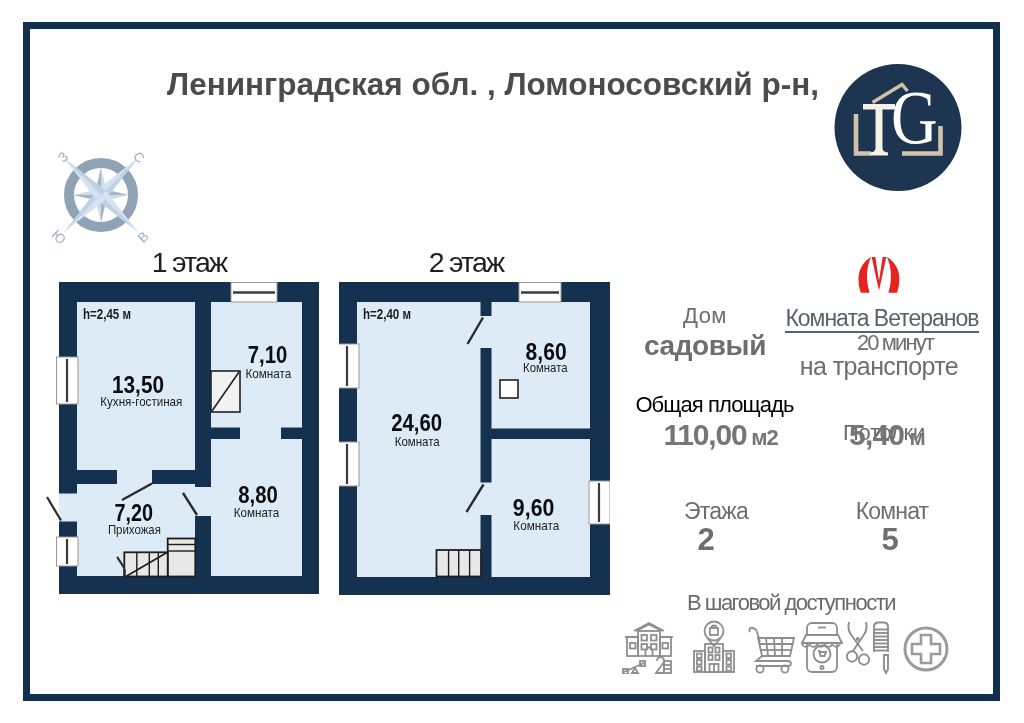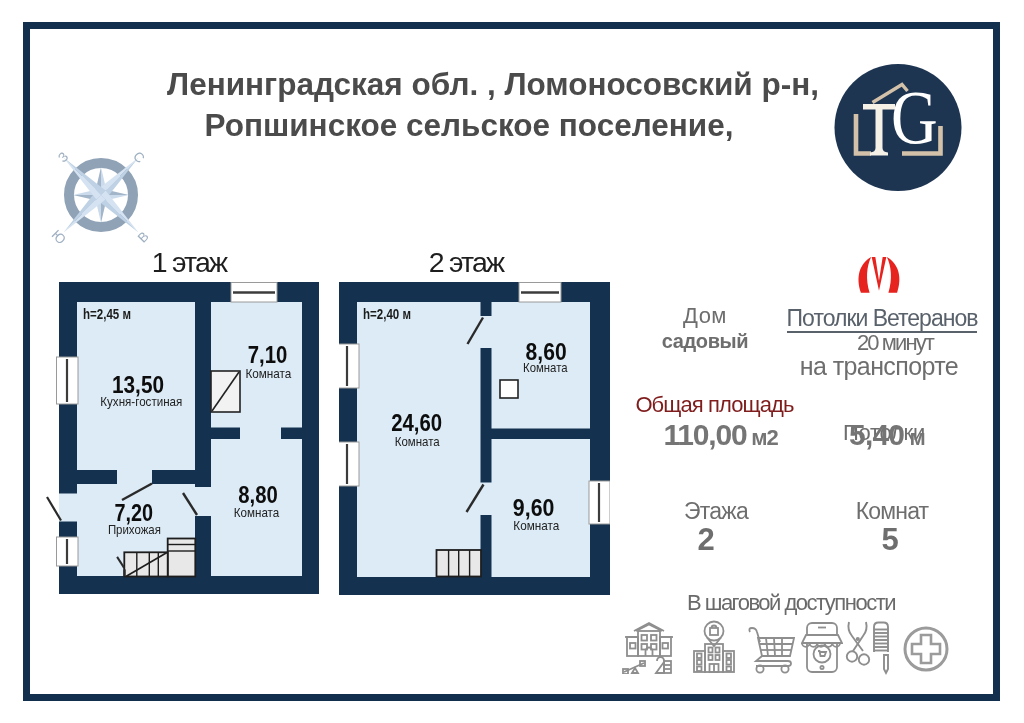--- a/index.html
+++ b/index.html
@@ -4,21 +4,21 @@
   html,body{margin:0;padding:0;width:1024px;height:723px;background:#ffffff;overflow:hidden;
     font-family:"Liberation Sans",sans-serif;}
   .abs{position:absolute;}
 </style></head>
 <body>
 
 <div class="abs" style="left:23px;top:22px;width:963px;height:665px;border:7px solid #12304e;"></div>
 
 <div class="abs" style="left:0px;top:53px;width:986px;text-align:center;font-weight:bold;font-size:31.5px;line-height:41px;color:#4b4b4b;margin-top:11px;">
 Ленинградская обл. , Ломоносовский р-н,<br>
-<span style="position:relative;left:-24px;">Ропшинское сельское поселение,</span><br>
+<br>
 <br>
 </div>
 
 <svg class="abs" style="left:834px;top:63px;" width="128" height="128" viewBox="0 0 128 128">
 
   <circle cx="64" cy="64.5" r="63.5" fill="#1e3552"></circle>
 
   <polyline points="38.5,39.5 68,21.5 73.5,28" fill="none" stroke="#d3c2a9" stroke-width="3.4"></polyline>
 
   <polyline points="22,51 22,90.5 37,90.5" fill="none" stroke="#d3c2a9" stroke-width="4.6"></polyline>
@@ -203,27 +203,27 @@
   <text x="536.3" y="529.5" font-size="13" fill="#222" text-anchor="middle" textLength="46" lengthAdjust="spacingAndGlyphs">Комната</text>
 </svg>
 
 <svg class="abs" style="left:855px;top:256px;" width="48" height="38.5" viewBox="0 0 100 84">
   <path d="M33 2 C 7 17, -1 46, 10.5 80 L 29.5 80 C 20.5 51, 23 21, 33 2 Z" fill="#e6231e"></path>
   <path d="M67 2 C 93 17, 101 46, 89.5 80 L 70.5 80 C 79.5 51, 77 21, 67 2 Z" fill="#e6231e"></path>
   <path d="M34 2 L 50 76 L 66 2 L 58 2 L 50 54 L 42 2 Z" fill="#e6231e"></path>
 </svg>
 
 <div class="abs" style="left:605px;top:303px;width:200px;text-align:center;font-size:22px;letter-spacing:0.5px;color:#6e6e6e;">Дом</div>
-<div class="abs" style="left:605px;top:330px;width:200px;text-align:center;font-size:20px;font-weight:bold;letter-spacing:-0.4px;color:#6e6e6e;">садовый</div>
-
-<div class="abs" style="left:757px;top:305px;width:250px;text-align:center;font-size:23px;color:#59616b;"><span style="border-bottom:2px solid #59616b;padding-bottom:0px;letter-spacing:-1px;">Потолки Ветеранов</span></div>
+<div class="abs" style="left:605px;top:330px;width:200px;text-align:center;font-size:28px;font-weight:bold;letter-spacing:-0.4px;color:#6e6e6e;">садовый</div>
+
+<div class="abs" style="left:757px;top:305px;width:250px;text-align:center;font-size:23px;color:#59616b;"><span style="border-bottom:2px solid #59616b;padding-bottom:0px;letter-spacing:-1px;">Комната Ветеранов</span></div>
 <div class="abs" style="left:742px;top:330px;width:250px;text-align:center;font-size:22px;letter-spacing:-1.9px;color:#6e6e6e;margin-left:28px;">20 минут</div>
 <div class="abs" style="left:754px;top:352px;width:250px;text-align:center;font-size:25px;letter-spacing:-0.6px;color:#6e6e6e;">на транспорте</div>
 
-<div class="abs" style="left:602px;top:392px;width:225px;text-align:center;font-size:22px;letter-spacing:-0.9px;color:#7f1d1d;">Общая площадь</div>
+<div class="abs" style="left:602px;top:392px;width:225px;text-align:center;font-size:22px;letter-spacing:-0.9px;color:#000000;">Общая площадь</div>
 <div class="abs" style="left:608px;top:418px;width:225px;text-align:center;font-size:30px;font-weight:bold;letter-spacing:-1.2px;color:#757575;">110,00<span style="font-size:22px;"> м2</span></div>
 
 <div class="abs" style="left:774px;top:392px;width:220px;text-align:center;font-size:22px;letter-spacing:-0.3px;color:#6e6e6e;margin-top:28px;">Потолки</div>
 <div class="abs" style="left:777px;top:418px;width:220px;text-align:center;font-size:30px;font-weight:bold;letter-spacing:-0.8px;color:#757575;">5,40<span style="font-size:22px;"> м</span></div>
 
 <div class="abs" style="left:616px;top:498px;width:200px;text-align:center;font-size:23px;letter-spacing:-0.8px;color:#6e6e6e;">Этажа</div>
 <div class="abs" style="left:606px;top:522px;width:200px;text-align:center;font-size:31px;font-weight:bold;color:#6e6e6e;">2</div>
 
 <div class="abs" style="left:792px;top:498px;width:200px;text-align:center;font-size:23px;letter-spacing:-0.8px;color:#6e6e6e;">Комнат</div>
 <div class="abs" style="left:790px;top:522px;width:200px;text-align:center;font-size:31px;font-weight:bold;color:#6e6e6e;">5</div>

